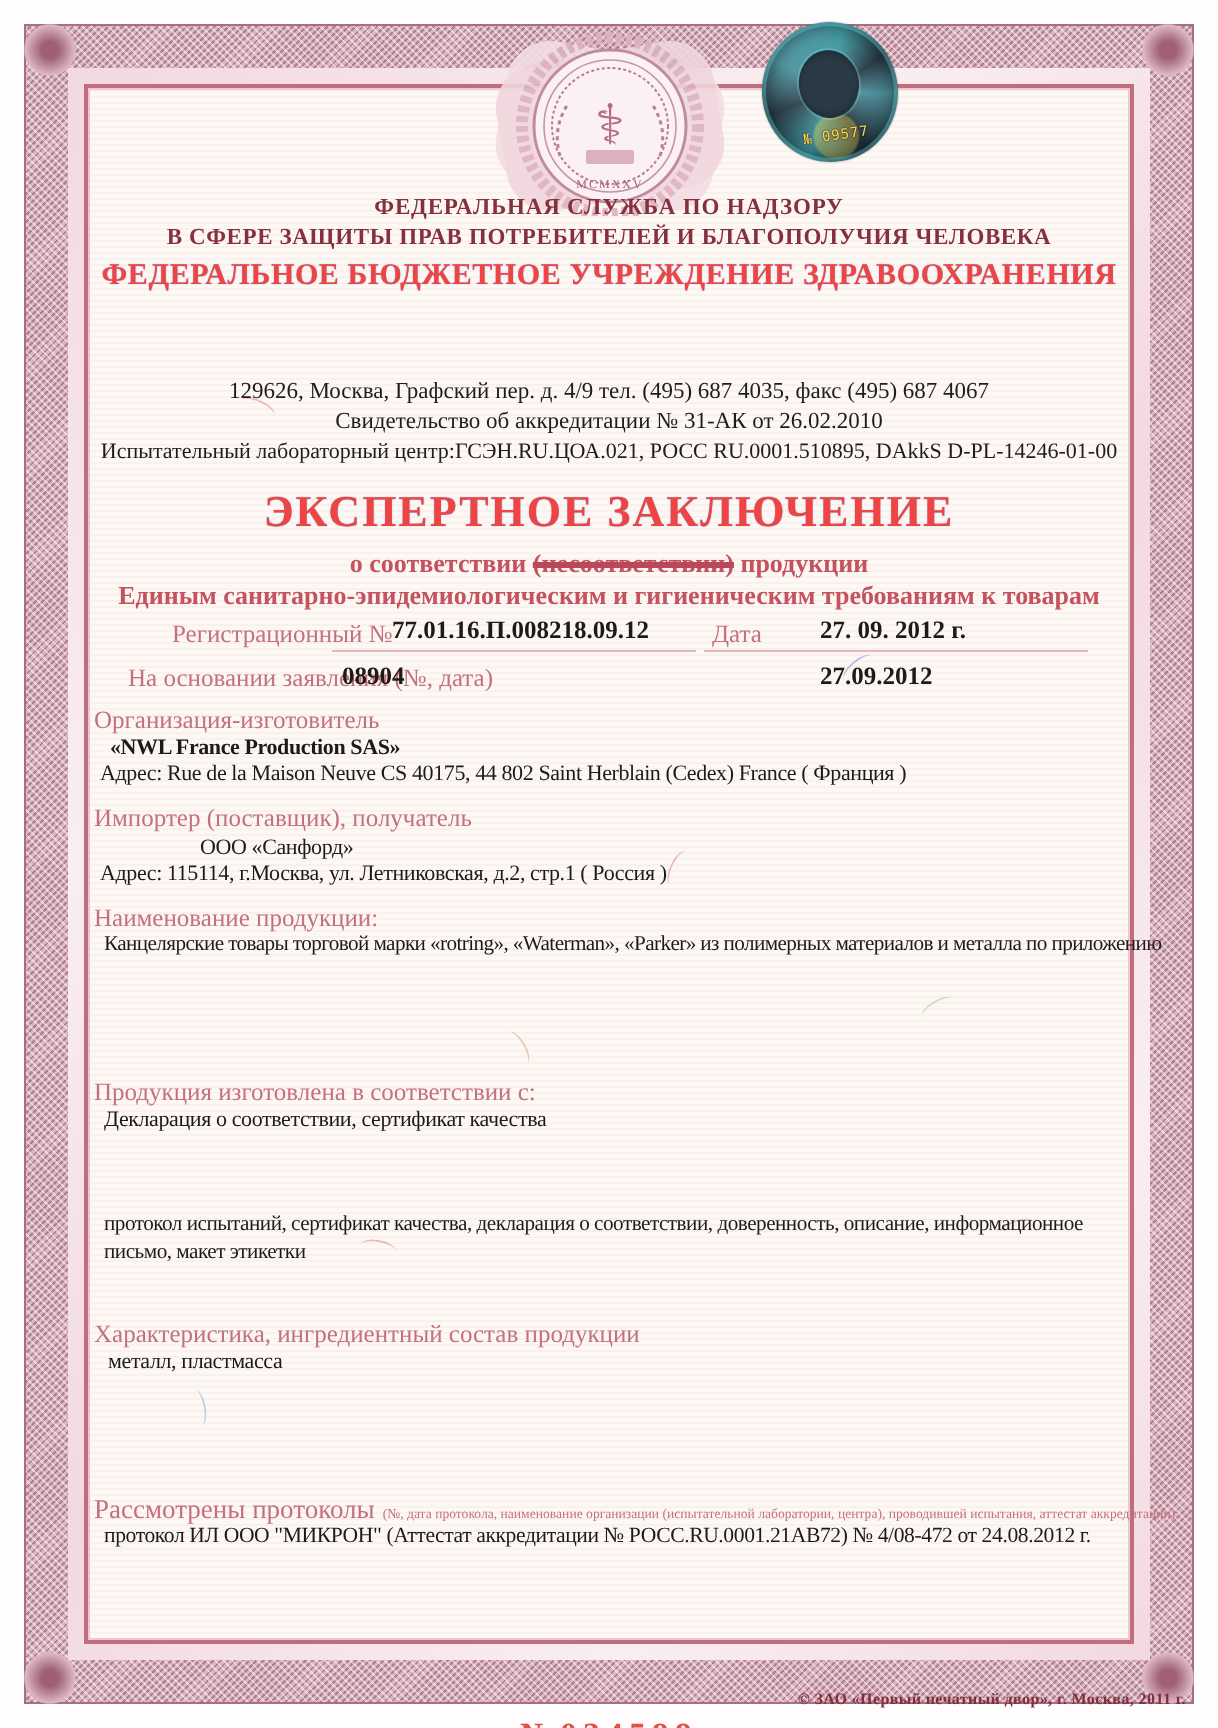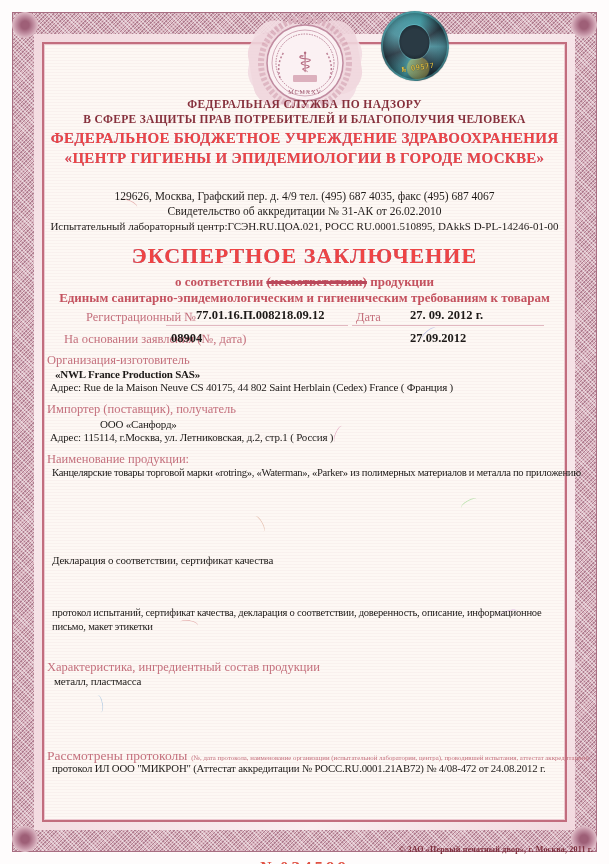--- a/index.html
+++ b/index.html
@@ -104,21 +104,20 @@
 
   <div class="holo">
     <div class="holo-core"></div>
     <div class="holo-num">№ 09577</div>
   </div>
 
   <div class="abs center" style="top:98px;">
     <div class="maroon h-l1">ФЕДЕРАЛЬНАЯ СЛУЖБА ПО НАДЗОРУ</div>
     <div class="maroon h-l2">В СФЕРЕ ЗАЩИТЫ ПРАВ ПОТРЕБИТЕЛЕЙ И БЛАГОПОЛУЧИЯ  ЧЕЛОВЕКА</div>
     <div class="blue h-l3">ФЕДЕРАЛЬНОЕ БЮДЖЕТНОЕ УЧРЕЖДЕНИЕ ЗДРАВООХРАНЕНИЯ</div>
-    <div class="blue h-l4">«ЦЕНТР ГИГИЕНЫ И ЭПИДЕМИОЛОГИИ В ГОРОДЕ МОСКВЕ»</div>
   </div>
 
   <div class="abs" style="top:189px;left:20px;right:20px;text-align:center;">
     <div class="addr nowrap">129626, Москва, Графский пер. д. 4/9 тел. (495) 687 4035, факс (495) 687 4067</div>
     <div class="addr nowrap">Свидетельство об аккредитации № 31-АК от 26.02.2010</div>
     <div class="addr nowrap" style="font-size:11px;">Испытательный лабораторный центр:ГСЭН.RU.ЦОА.021, РОСС RU.0001.510895, DAkkS D-PL-14246-01-00</div>
   </div>
 
   <div class="abs center blue title-main" style="top:243px;">ЭКСПЕРТНОЕ ЗАКЛЮЧЕНИЕ</div>
   <div class="abs center subt" style="top:274px;">
@@ -141,20 +140,21 @@
   <div class="abs val bold nowrap" style="left:55px;top:368px;">«NWL France Production SAS»</div>
   <div class="abs val nowrap" style="left:50px;top:381px;">Адрес: Rue de la Maison Neuve CS 40175, 44 802 Saint Herblain (Cedex) France ( Франция )</div>
 
   <div class="abs pink lbl" style="left:47px;top:402px;">Импортер (поставщик), получатель</div>
   <div class="abs val nowrap" style="left:56px;top:418px;padding-left:44px;">ООО «Санфорд»</div>
   <div class="abs val nowrap" style="left:50px;top:431px;">Адрес: 115114, г.Москва, ул. Летниковская, д.2, стр.1 ( Россия )</div>
 
   <div class="abs val nowrap" style="left:52px;top:467px;font-size:10.6px;letter-spacing:-.3px;">Канцелярские товары торговой марки «rotring», «Waterman», «Parker» из полимерных материалов и металла по приложению</div>
   <div class="abs pink lbl" style="left:47px;top:452px;">Наименование продукции:</div>
 
+  <div class="abs pink lbl" style="left:47px;top:539px;">Продукция изготовлена в соответствии с:</div>
   <div class="abs val nowrap" style="left:52px;top:554px;">Декларация о соответствии, сертификат качества</div>
 
   <div class="abs val" style="left:52px;top:606px;width:512px;font-size:10.6px;letter-spacing:-.25px;line-height:14px;">протокол испытаний, сертификат качества, декларация о соответствии, доверенность, описание, информационное письмо, макет этикетки</div>
 
   <div class="abs pink lbl" style="left:47px;top:660px;text-align:center;">Характеристика, ингредиентный состав продукции</div>
   <div class="abs val nowrap" style="left:54px;top:675px;">металл, пластмасса</div>
 
   <div class="abs nowrap" style="left:47px;top:746px;">
     <span class="pink" style="font-size:13.5px;">Рассмотрены протоколы</span>
     <span class="pink note">(№, дата протокола, наименование организации (испытательной лаборатории, центра), проводившей испытания, аттестат аккредитации):</span>

